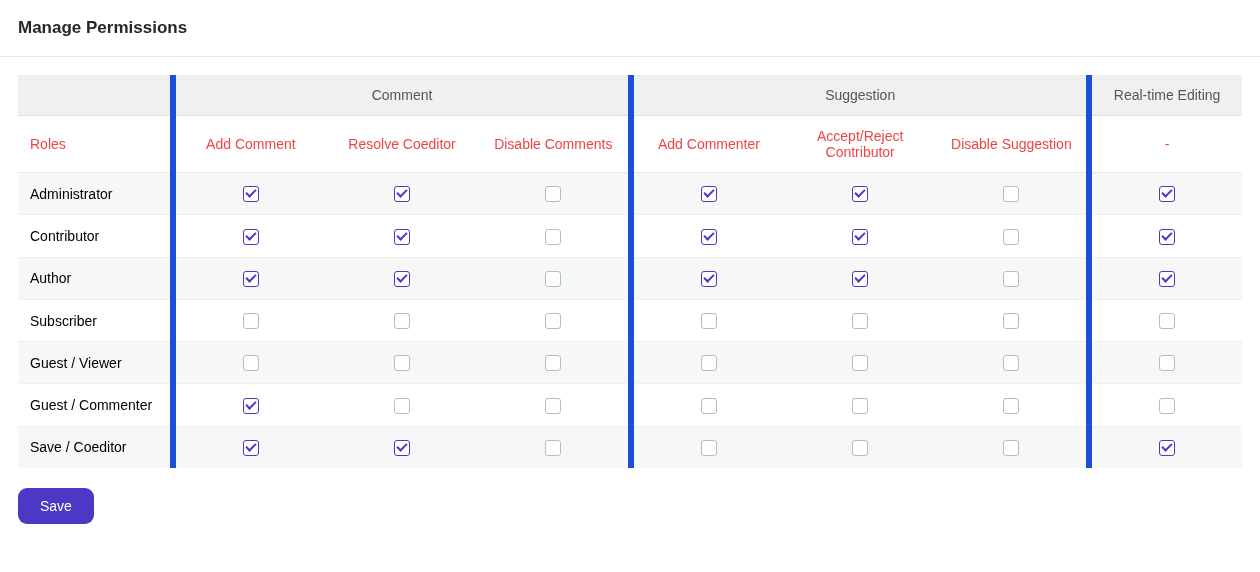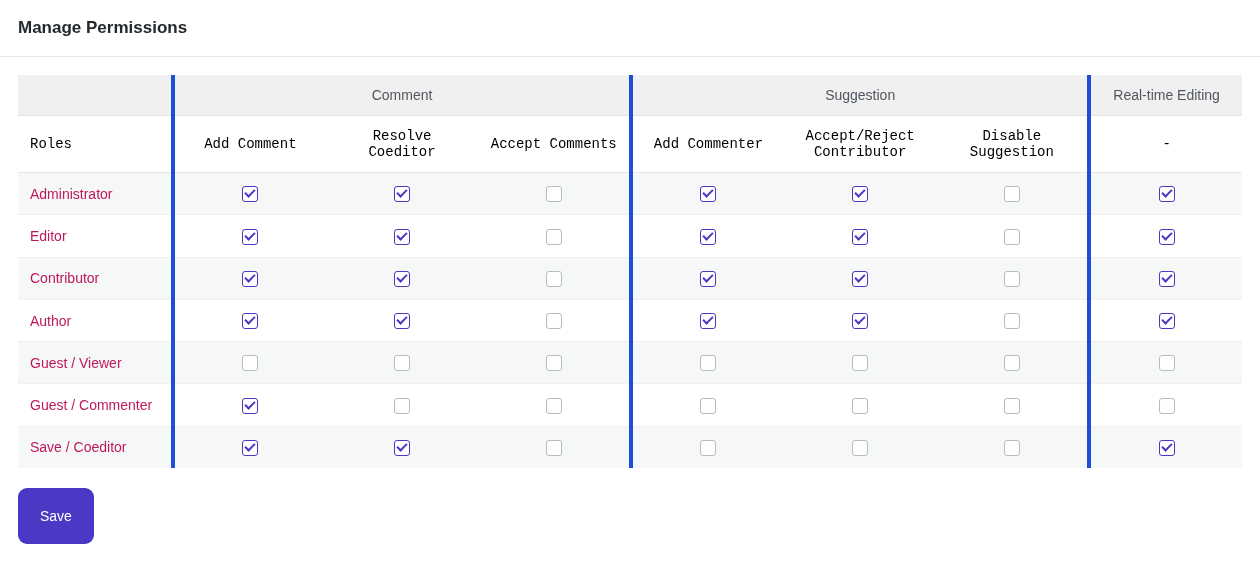--- a/index.html
+++ b/index.html
@@ -40,36 +40,35 @@
     font-weight: 400;
   }
   table.perm thead tr.group-row th {
     background: #f0f0f1;
     color: #50575e;
     font-weight: 400;
     border-bottom: 1px solid #e2e2e2;
   }
   table.perm thead tr.col-row th {
     background: #fff;
-    color: #000000;
+    color: #ef4444;
     font-weight: 400;
     border-bottom: 1px solid #e6e6e6;
-    font-family: Liberation Mono, monospace;
   }
   table.perm thead tr.col-row th.roles-col {
     text-align: left;
     padding-left: 12px;
   }
   .col-roles { width: 155px; }
   .col-perm  { width: auto; }
-  .vsep { border-right: 4px solid #1d4ed8; }
+  .vsep { border-right: 6px solid #1d4ed8; }
   table.perm tbody td.role-cell {
     text-align: left;
     padding-left: 12px;
-    color: #be185d;
+    color: #000000;
   }
   table.perm tbody tr:nth-child(odd) td {
     background: #f6f7f7;
   }
   table.perm tbody tr:nth-child(even) td {
     background: #fff;
   }
   table.perm tbody td {
     border-top: 1px solid #f0f0f1;
   }
@@ -98,21 +97,21 @@
     border: solid #4b39c5;
     border-width: 0 2px 2px 0;
     transform: rotate(45deg);
   }
   .save-btn {
     margin: 2px 0 0 18px;
     background: #4b39c5;
     color: #fff;
     border: none;
     border-radius: 9px;
-    padding: 20px 22px;
+    padding: 10px 22px;
     font-size: 14px;
     font-weight: 500;
     cursor: pointer;
   }
 </style>
 </head>
 <body>
 
 
 
@@ -135,67 +134,67 @@
       <tr class="group-row">
         <th class="vsep"></th>
         <th colspan="3" class="vsep">Comment</th>
         <th colspan="3" class="vsep">Suggestion</th>
         <th>Real-time Editing</th>
       </tr>
       <tr class="col-row">
         <th class="roles-col vsep">Roles</th>
         <th>Add Comment</th>
         <th>Resolve Coeditor</th>
-        <th class="vsep">Accept Comments</th>
+        <th class="vsep">Disable Comments</th>
         <th>Add Commenter</th>
         <th>Accept/Reject Contributor</th>
         <th class="vsep">Disable Suggestion</th>
         <th>-</th>
       </tr>
     </thead>
     <tbody id="perm-body">
         <tr>
           <td class="role-cell vsep">Administrator</td>
           <td><span class="cb checked" role="checkbox" aria-checked="true"></span></td>
           <td><span class="cb checked" role="checkbox" aria-checked="true"></span></td>
           <td class="vsep"><span class="cb" role="checkbox" aria-checked="false"></span></td>
           <td><span class="cb checked" role="checkbox" aria-checked="true"></span></td>
           <td><span class="cb checked" role="checkbox" aria-checked="true"></span></td>
           <td class="vsep"><span class="cb" role="checkbox" aria-checked="false"></span></td>
           <td><span class="cb checked" role="checkbox" aria-checked="true"></span></td>
         </tr>
         <tr>
-          <td class="role-cell vsep">Editor</td>
-          <td><span class="cb checked" role="checkbox" aria-checked="true"></span></td>
-          <td><span class="cb checked" role="checkbox" aria-checked="true"></span></td>
-          <td class="vsep"><span class="cb" role="checkbox" aria-checked="false"></span></td>
-          <td><span class="cb checked" role="checkbox" aria-checked="true"></span></td>
-          <td><span class="cb checked" role="checkbox" aria-checked="true"></span></td>
-          <td class="vsep"><span class="cb" role="checkbox" aria-checked="false"></span></td>
-          <td><span class="cb checked" role="checkbox" aria-checked="true"></span></td>
-        </tr>
-        <tr>
           <td class="role-cell vsep">Contributor</td>
           <td><span class="cb checked" role="checkbox" aria-checked="true"></span></td>
           <td><span class="cb checked" role="checkbox" aria-checked="true"></span></td>
           <td class="vsep"><span class="cb" role="checkbox" aria-checked="false"></span></td>
           <td><span class="cb checked" role="checkbox" aria-checked="true"></span></td>
           <td><span class="cb checked" role="checkbox" aria-checked="true"></span></td>
           <td class="vsep"><span class="cb" role="checkbox" aria-checked="false"></span></td>
           <td><span class="cb checked" role="checkbox" aria-checked="true"></span></td>
         </tr>
         <tr>
           <td class="role-cell vsep">Author</td>
           <td><span class="cb checked" role="checkbox" aria-checked="true"></span></td>
           <td><span class="cb checked" role="checkbox" aria-checked="true"></span></td>
           <td class="vsep"><span class="cb" role="checkbox" aria-checked="false"></span></td>
           <td><span class="cb checked" role="checkbox" aria-checked="true"></span></td>
           <td><span class="cb checked" role="checkbox" aria-checked="true"></span></td>
           <td class="vsep"><span class="cb" role="checkbox" aria-checked="false"></span></td>
           <td><span class="cb checked" role="checkbox" aria-checked="true"></span></td>
+        </tr>
+        <tr>
+          <td class="role-cell vsep">Subscriber</td>
+          <td><span class="cb" role="checkbox" aria-checked="false"></span></td>
+          <td><span class="cb" role="checkbox" aria-checked="false"></span></td>
+          <td class="vsep"><span class="cb" role="checkbox" aria-checked="false"></span></td>
+          <td><span class="cb" role="checkbox" aria-checked="false"></span></td>
+          <td><span class="cb" role="checkbox" aria-checked="false"></span></td>
+          <td class="vsep"><span class="cb" role="checkbox" aria-checked="false"></span></td>
+          <td><span class="cb" role="checkbox" aria-checked="false"></span></td>
         </tr>
         <tr>
           <td class="role-cell vsep">Guest / Viewer</td>
           <td><span class="cb" role="checkbox" aria-checked="false"></span></td>
           <td><span class="cb" role="checkbox" aria-checked="false"></span></td>
           <td class="vsep"><span class="cb" role="checkbox" aria-checked="false"></span></td>
           <td><span class="cb" role="checkbox" aria-checked="false"></span></td>
           <td><span class="cb" role="checkbox" aria-checked="false"></span></td>
           <td class="vsep"><span class="cb" role="checkbox" aria-checked="false"></span></td>
           <td><span class="cb" role="checkbox" aria-checked="false"></span></td>

